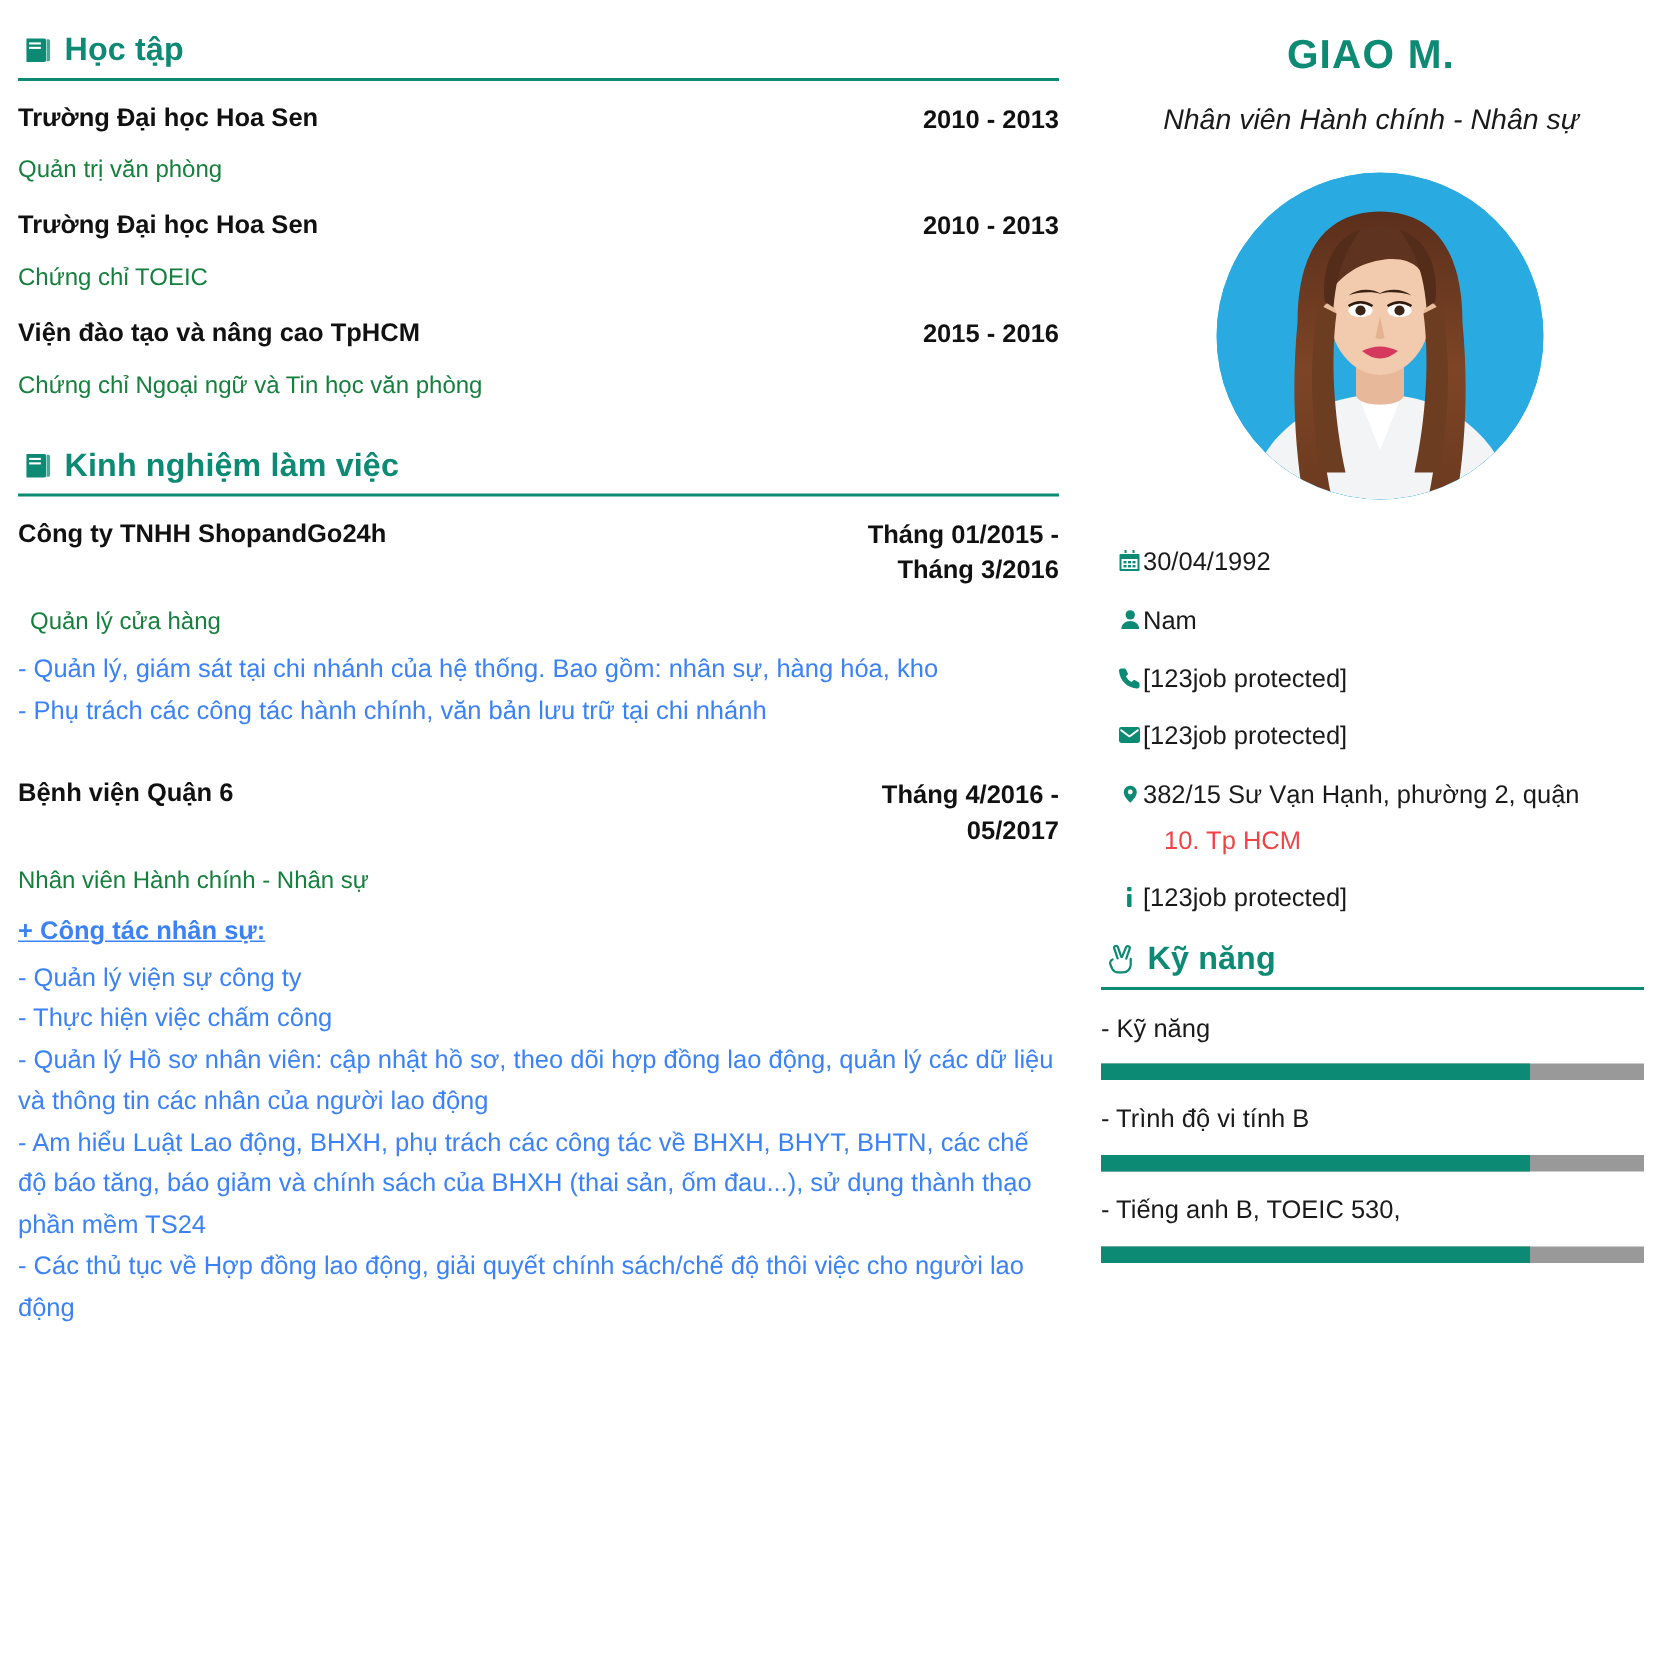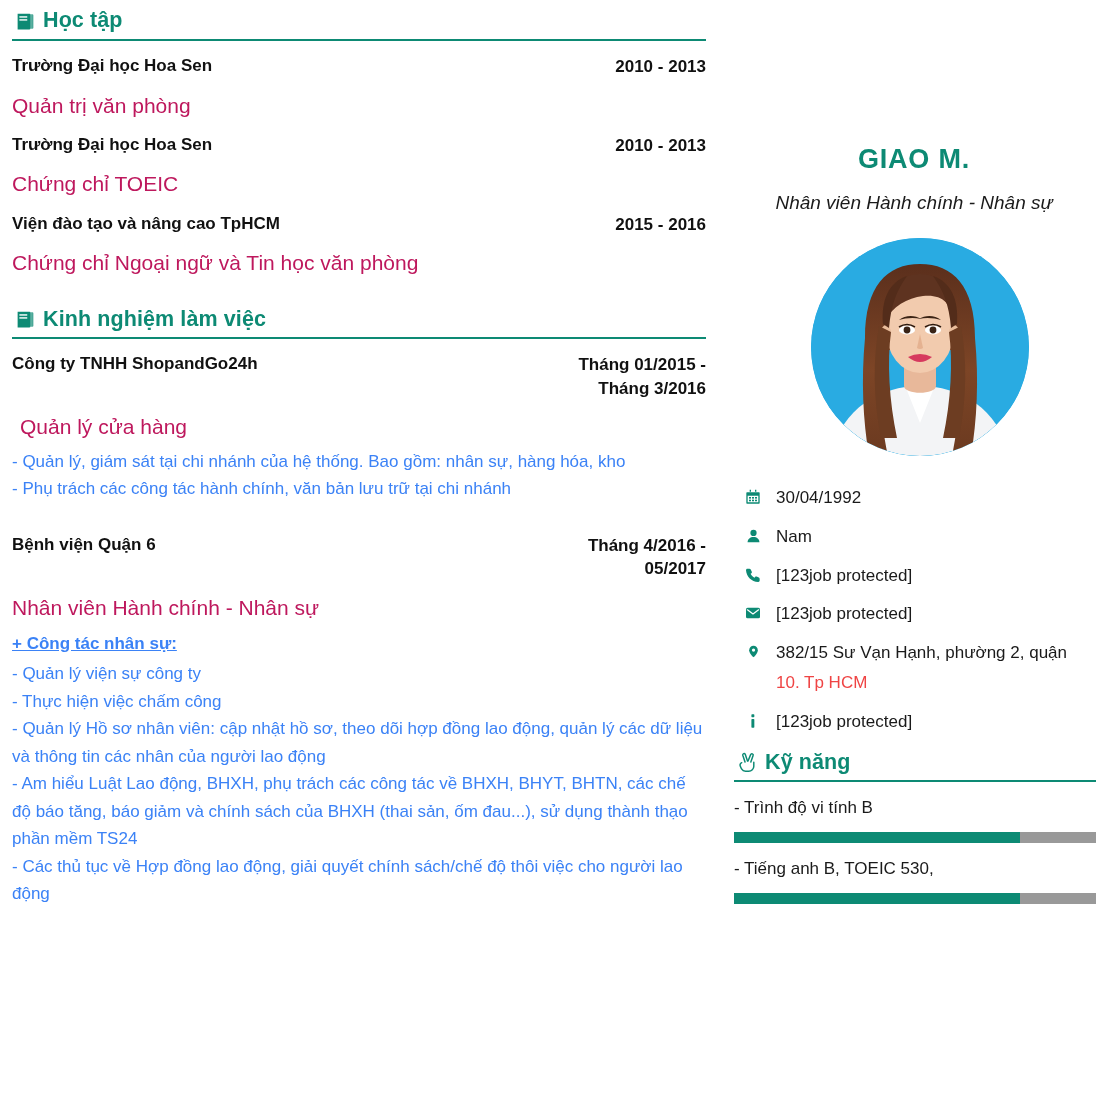--- a/index.html
+++ b/index.html
@@ -13,21 +13,20 @@
     font-family: "Liberation Sans", sans-serif;
     color: #1a1a1a;
     overflow: hidden;
   }
   .cv {
     position: relative;
     width: 1106px;
     height: 908px;
     display: flex;
     overflow: hidden;
-    align-items: flex-end;
   }
 
   
   .left-col {
     width: 720px;
     flex: 0 0 720px;
     padding: 22px 14px 0 12px;
     box-sizing: border-box;
     overflow: hidden;
   }
@@ -80,22 +79,22 @@
   .entry-date {
     font-size: 17px;
     font-weight: bold;
     color: #111111;
     text-align: right;
     line-height: 1.38;
     flex: 0 0 auto;
     max-width: 175px;
   }
   .entry-sub {
-    font-size: 21px;
-    color: #be185d;
+    font-size: 16px;
+    color: #15803d;
     line-height: 1.4;
     margin-top: 12px;
   }
   .entry-sub.indent {
     padding-left: 8px;
   }
   .entry-body {
     margin-top: 6px;
   }
   .line {
@@ -155,21 +154,20 @@
   }
 
   
   .contact-list {
     margin-top: 30px;
     padding-left: 10px;
   }
   .contact-row {
     display: flex;
     align-items: flex-start;
-    gap: 14px;
     margin-bottom: 14px;
     white-space: nowrap;
   }
   .contact-row .c-icon {
     flex: 0 0 18px;
     width: 18px;
     height: 20px;
     display: inline-flex;
     align-items: center;
     justify-content: center;
@@ -444,20 +442,26 @@
         <svg width="21" height="21" viewBox="0 0 24 24" fill="none" stroke="currentColor" stroke-width="1.7" stroke-linecap="round" stroke-linejoin="round" aria-hidden="true">
           <path d="M9.2 11.4 6.6 3.6a1.5 1.5 0 0 1 2.8-1l2.6 7.6"></path>
           <path d="M12.6 10.2 15.6 3a1.5 1.5 0 0 1 2.8 1.1l-2.6 7.4"></path>
           <path d="M5.4 12.2c-1.6.6-2.3 2.4-1.6 4l1.4 3.2A5.4 5.4 0 0 0 10.2 22h3.2a5.8 5.8 0 0 0 5.8-5.8v-4.4"></path>
         </svg>
       </span>
       <span class="sec-title">Kỹ năng</span>
     </div>
     <div class="sec-rule" style="width:362px;"></div>
 
+    <div class="skill-block">
+      <div class="skill-label">- Kỹ năng</div>
+      <div class="skill-bar">
+        <div class="fill" style="width: 79%;"></div>
+      </div>
+    </div>
 
     <div class="skill-block">
       <div class="skill-label">- Trình độ vi tính B</div>
       <div class="skill-bar">
         <div class="fill" style="width: 79%;"></div>
       </div>
     </div>
 
     <div class="skill-block">
       <div class="skill-label">- Tiếng anh B,  TOEIC 530,</div>

